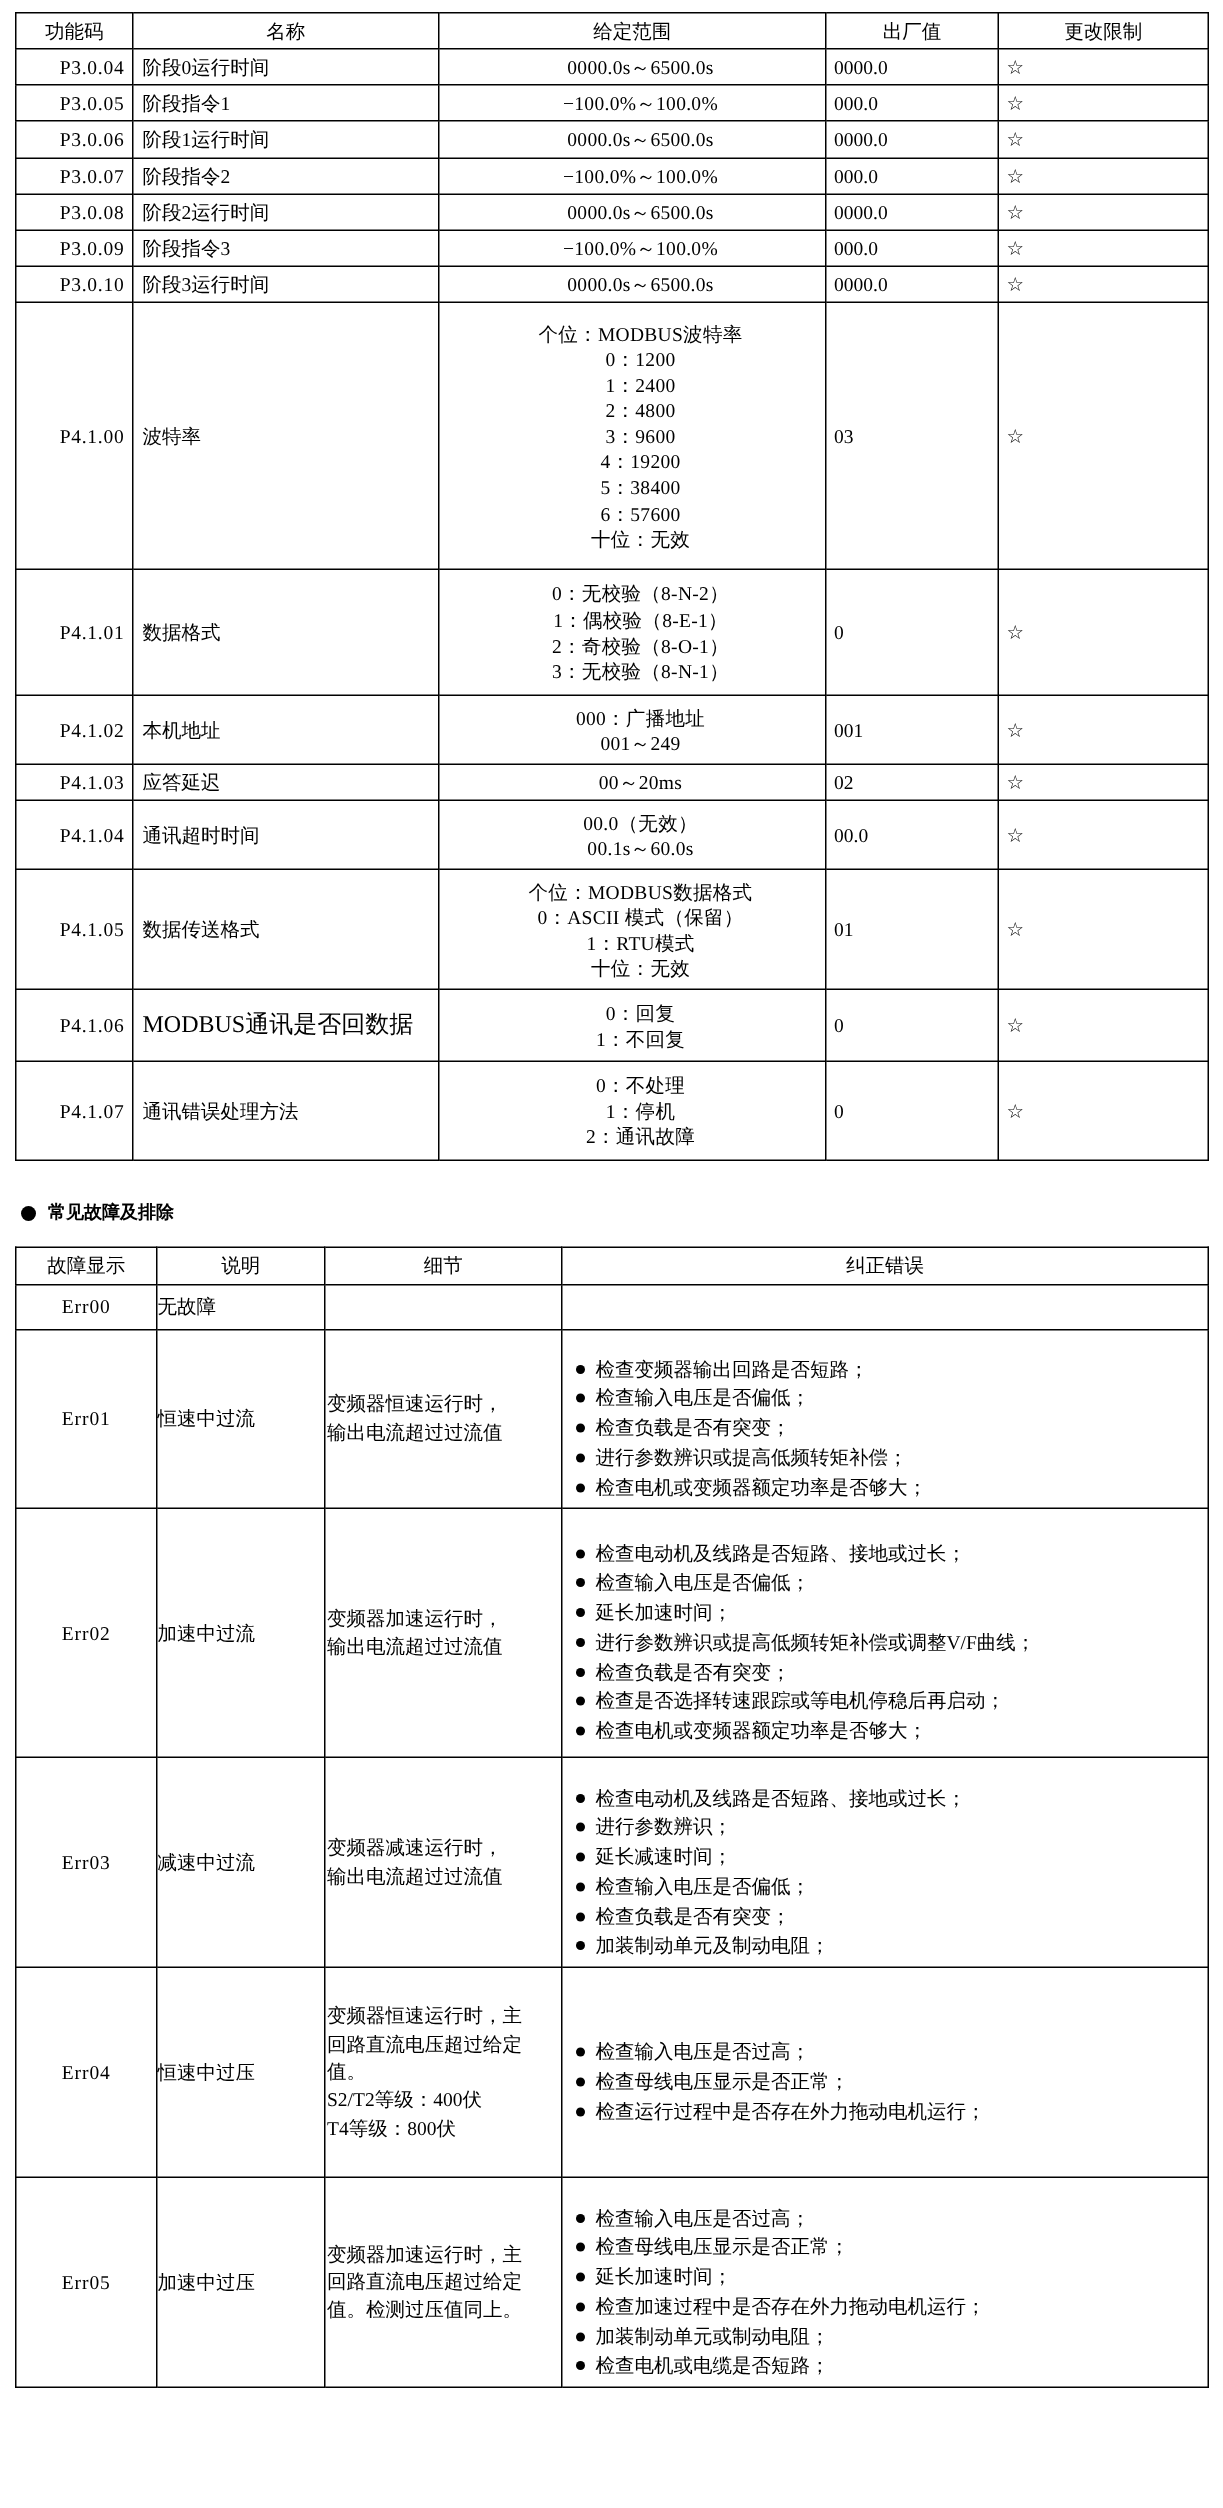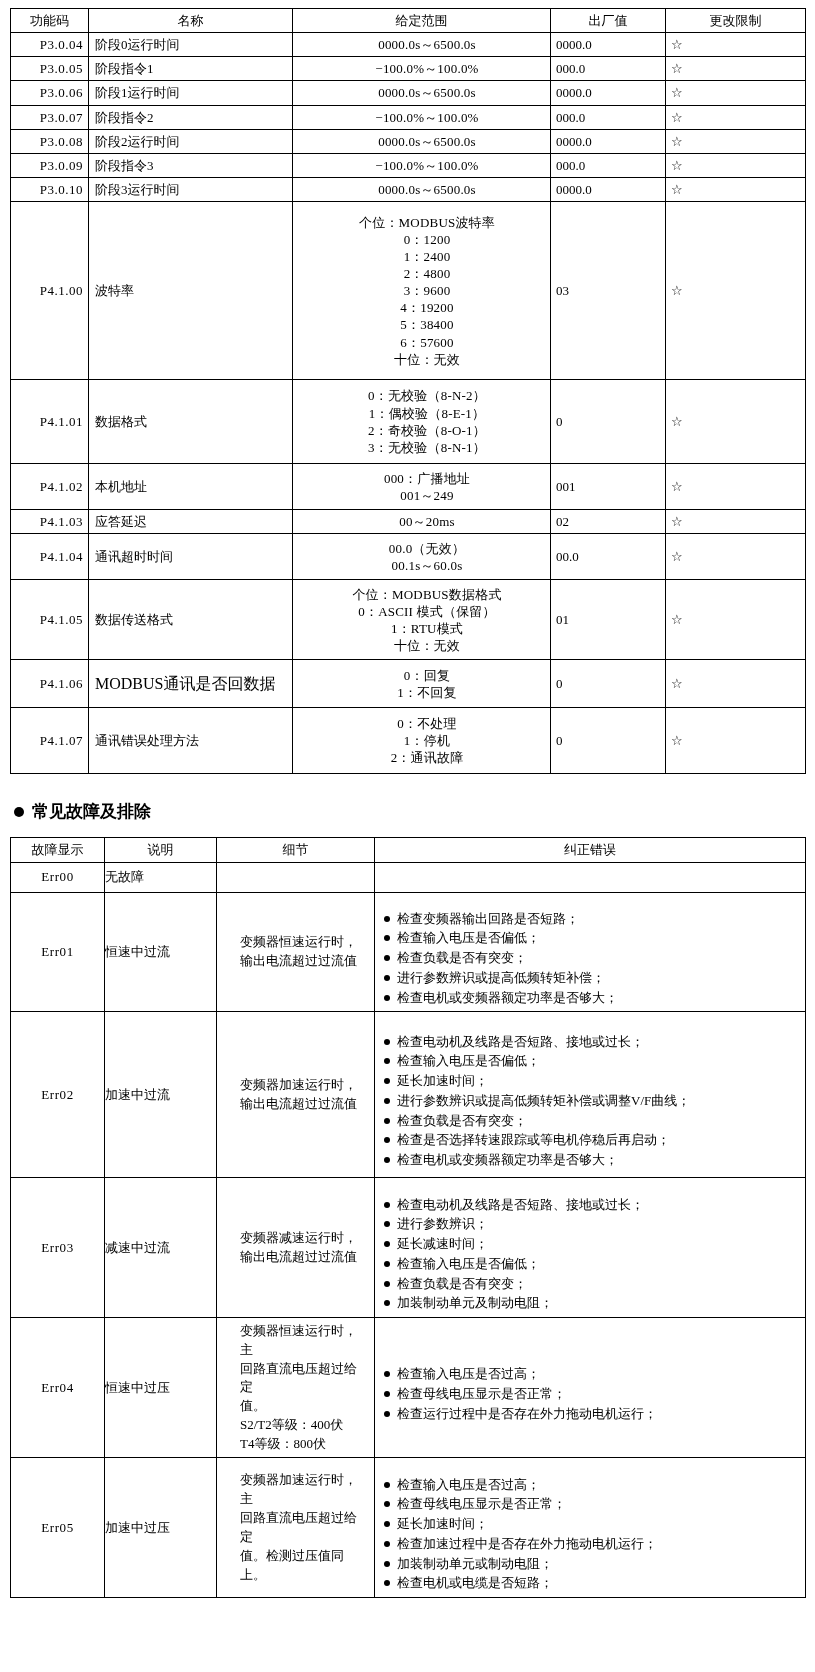--- a/index.html
+++ b/index.html
@@ -62,21 +62,21 @@
     text-align: left;
   }
   .star { font-size: 13px; }
 
   
   .section-heading {
     display: flex;
     align-items: center;
     gap: 8px;
     margin: 26px 0 14px 4px;
-    font-size: 17px;
+    font-size: 12px;
     font-weight: bold;
     font-family: "Liberation Sans", sans-serif;
   }
   .bullet-dot {
     width: 10px;
     height: 10px;
     border-radius: 50%;
     background: #000;
     display: inline-block;
   }
@@ -91,21 +91,21 @@
   .fault-table td.disp {
     text-align: center;
     letter-spacing: 0.6px;
   }
   .fault-table td.desc {
     text-align: left;
     padding-left: 0;
   }
   .fault-table td.det {
     text-align: left;
-    padding-left: 23px;
+    padding-left: 1px;
     white-space: pre-line;
     line-height: 1.45;
   }
   .fault-table td.fix {
     text-align: left;
     padding: 16px 6px 4px 8px;
   }
   .fix-list {
     margin: 0;
     padding: 0;

